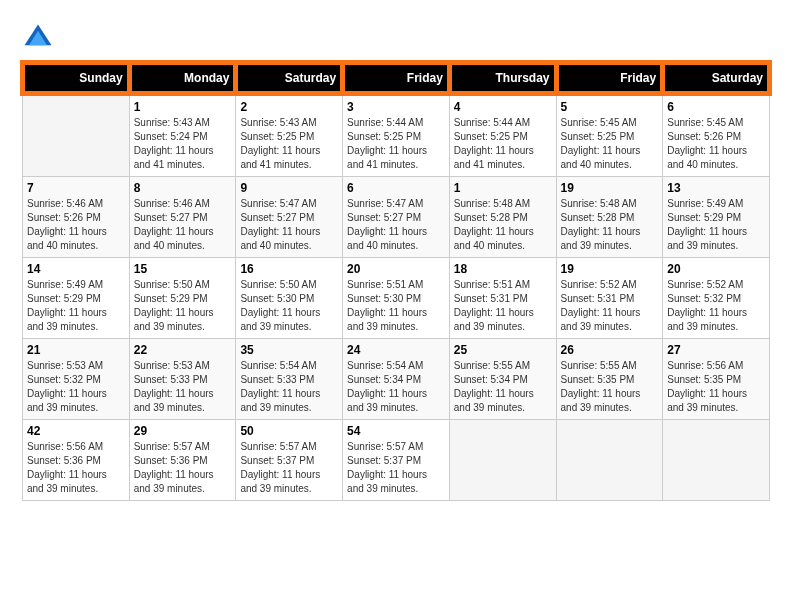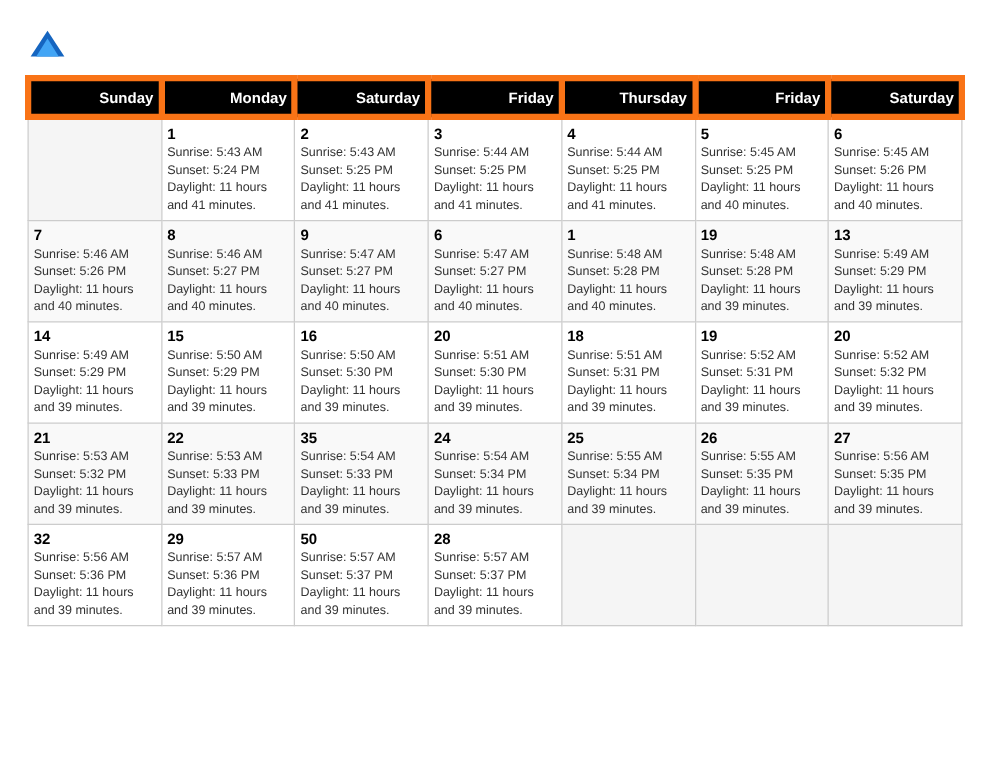--- a/index.html
+++ b/index.html
@@ -229,33 +229,33 @@
             <div class="day-number">26</div>
             <div class="day-info">Sunrise: 5:55 AM<br>Sunset: 5:35 PM<br>Daylight: 11 hours and 39 minutes.</div>
           </td>
           <td>
             <div class="day-number">27</div>
             <div class="day-info">Sunrise: 5:56 AM<br>Sunset: 5:35 PM<br>Daylight: 11 hours and 39 minutes.</div>
           </td>
         </tr>
         <tr>
           <td>
-            <div class="day-number">32</div>
+            <div class="day-number">42</div>
             <div class="day-info">Sunrise: 5:56 AM<br>Sunset: 5:36 PM<br>Daylight: 11 hours and 39 minutes.</div>
           </td>
           <td>
             <div class="day-number">29</div>
             <div class="day-info">Sunrise: 5:57 AM<br>Sunset: 5:36 PM<br>Daylight: 11 hours and 39 minutes.</div>
           </td>
           <td>
             <div class="day-number">50</div>
             <div class="day-info">Sunrise: 5:57 AM<br>Sunset: 5:37 PM<br>Daylight: 11 hours and 39 minutes.</div>
           </td>
           <td>
-            <div class="day-number">28</div>
+            <div class="day-number">54</div>
             <div class="day-info">Sunrise: 5:57 AM<br>Sunset: 5:37 PM<br>Daylight: 11 hours and 39 minutes.</div>
           </td>
           <td class="empty-cell"></td>
           <td class="empty-cell"></td>
           <td class="empty-cell"></td>
         </tr>
       </tbody>
   </table>
 </div>
 

